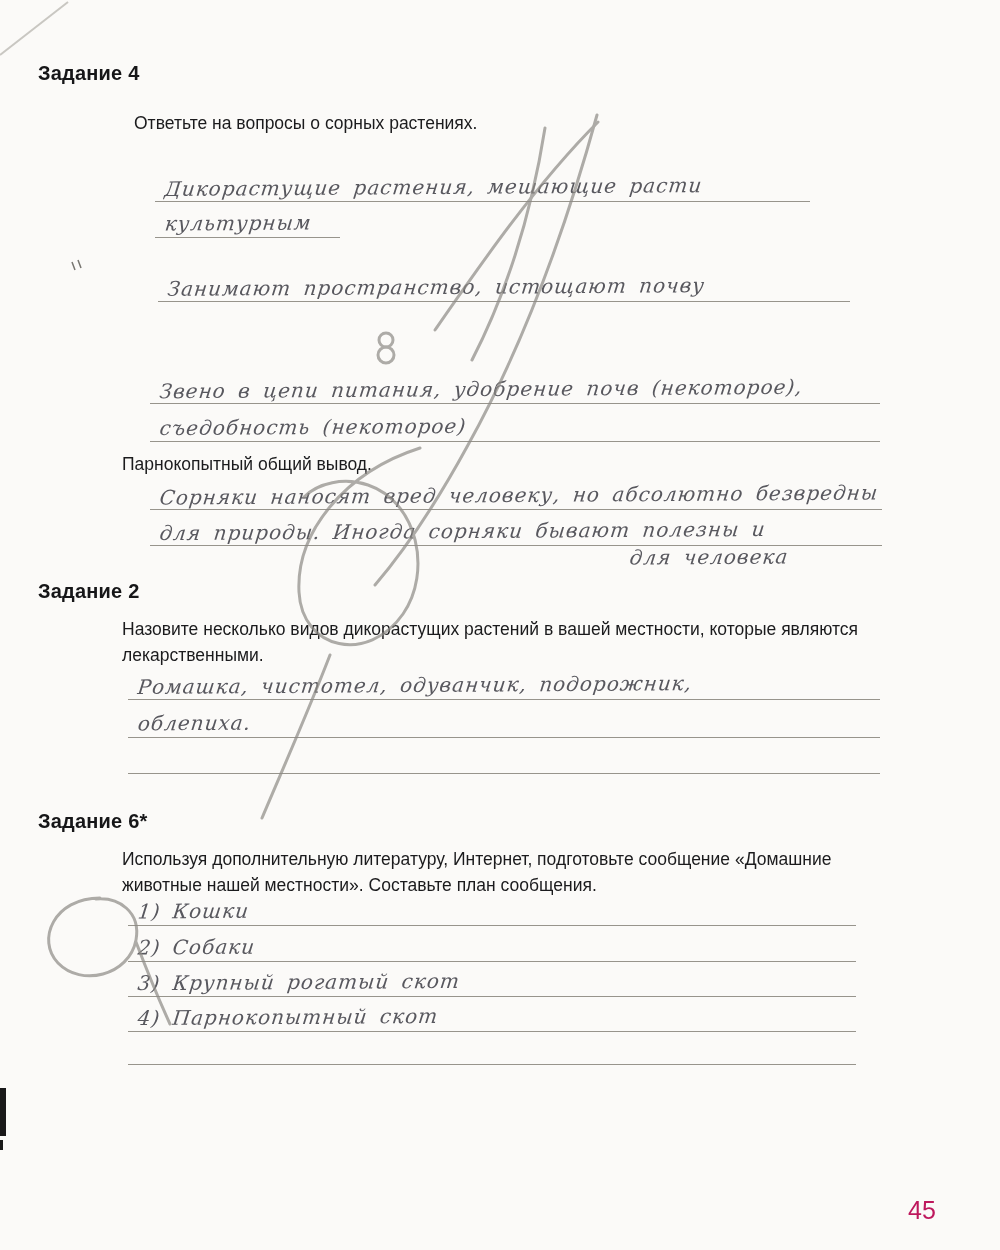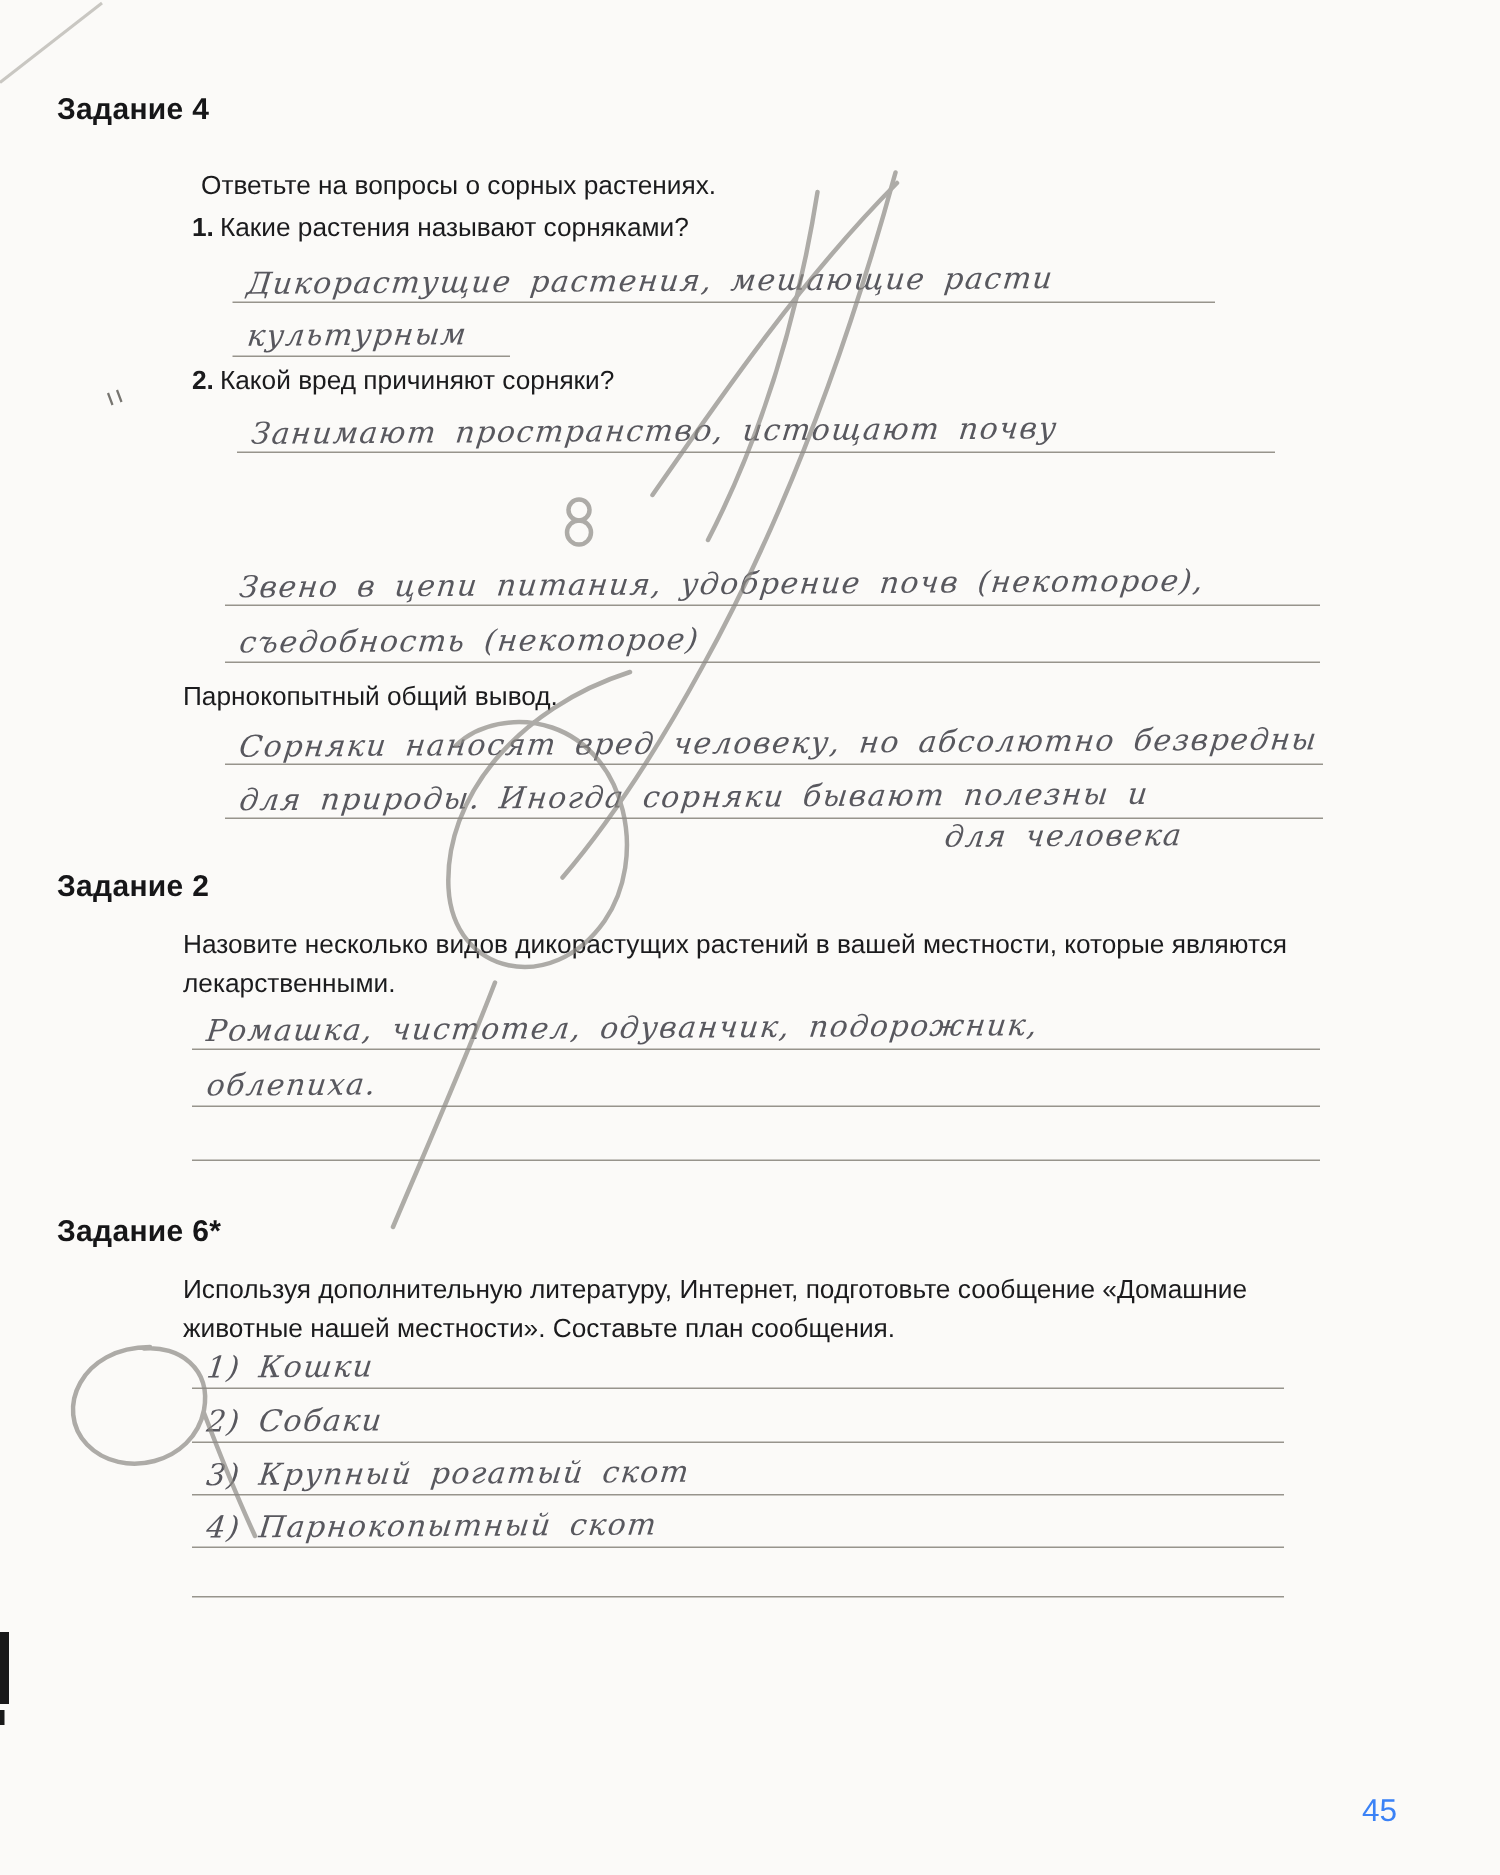--- a/index.html
+++ b/index.html
@@ -40,52 +40,46 @@
     font-style:italic;
     font-size:20px;
     letter-spacing:1px;
     word-spacing:5px;
     color:#4b4b52;
     opacity:0.92;
     transform:skewX(-7deg) rotate(-0.4deg);
     white-space:nowrap;
   }
   .page-number {
-    font-size:21px;
-    color:#3b82f6;
+    font-size:25px;
+    color:#be185d;
   }
   .scribble {
     position:absolute;
     left:0; top:0;
     pointer-events:none;
   }
   .edge-mark { position:absolute; background:#191919; }
 </style>
 </head>
 <body>
 
 <div class="page">
 
   <div class="abs task-title" style="left:38px; top:62px">Задание 4</div>
 
   <div class="abs print" style="left:134px; top:110px">Ответьте на вопросы о сорных растениях.</div>
 
-  <div class="abs question" style="left:128px; top:141px">
-    <span class="q-num">1.</span><span>Какие растения называют сорняками?</span>
-  </div>
   <div class="rule" style="left:155px; top:162px; width:655px; height:40px">
     <span class="hw">Дикорастущие растения, мешающие расти</span>
   </div>
   <div class="rule" style="left:155px; top:204px; width:185px; height:34px">
     <span class="hw">культурным</span>
   </div>
 
-  <div class="abs question" style="left:128px; top:243px">
-    <span class="q-num">2.</span><span>Какой вред причиняют сорняки?</span>
-  </div>
   <div class="rule" style="left:158px; top:262px; width:692px; height:40px">
     <span class="hw">Занимают пространство, истощают почву</span>
   </div>
 
   <div class="rule" style="left:150px; top:362px; width:730px; height:42px">
     <span class="hw">Звено в цепи питания, удобрение почв (некоторое),</span>
   </div>
   <div class="rule" style="left:150px; top:406px; width:730px; height:36px">
     <span class="hw">съедобность (некоторое)</span>
   </div>

